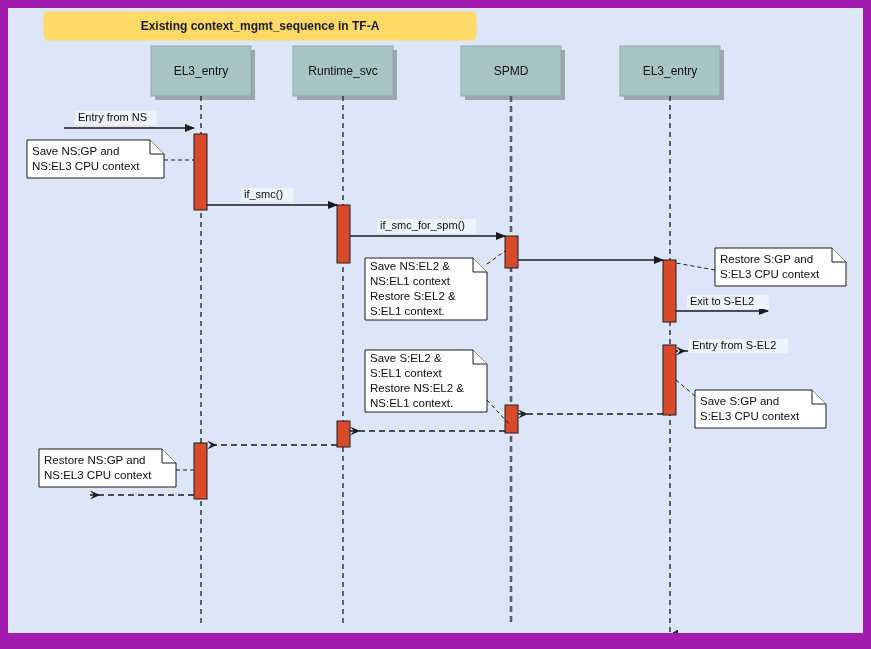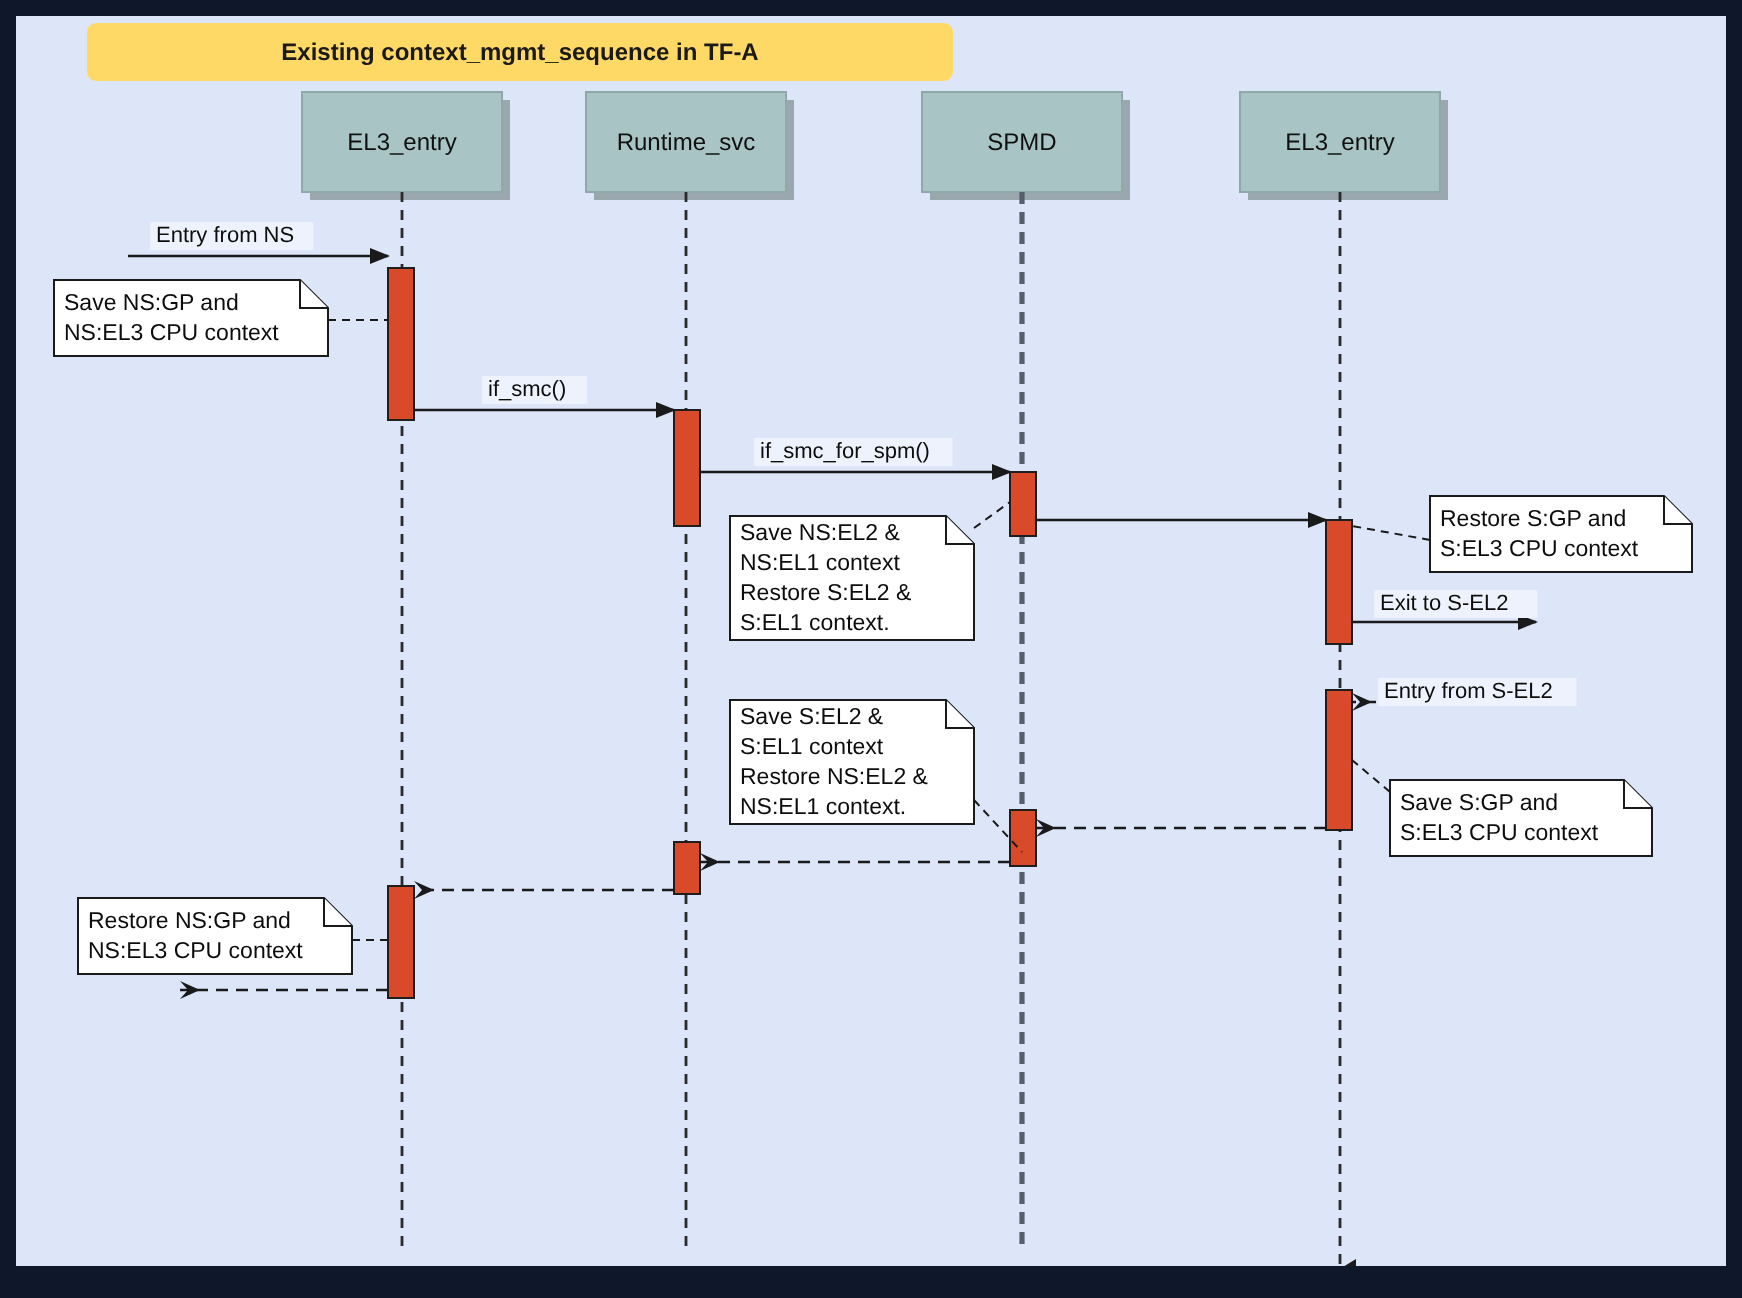--- a/index.html
+++ b/index.html
@@ -13,21 +13,21 @@
     height: 649px;
     overflow: hidden;
     font-family: "Liberation Sans", sans-serif;
   }
   #diagram-frame {
     position: absolute;
     left: 0;
     top: 0;
     width: 871px;
     height: 649px;
-    background: #0f172a;
+    background: #a21caf;
     box-sizing: border-box;
   }
   #canvas-area {
     position: absolute;
     left: 8px;
     top: 8px;
     width: 855px;
     height: 625px;
     background: #dde5f9;
     overflow: hidden;

